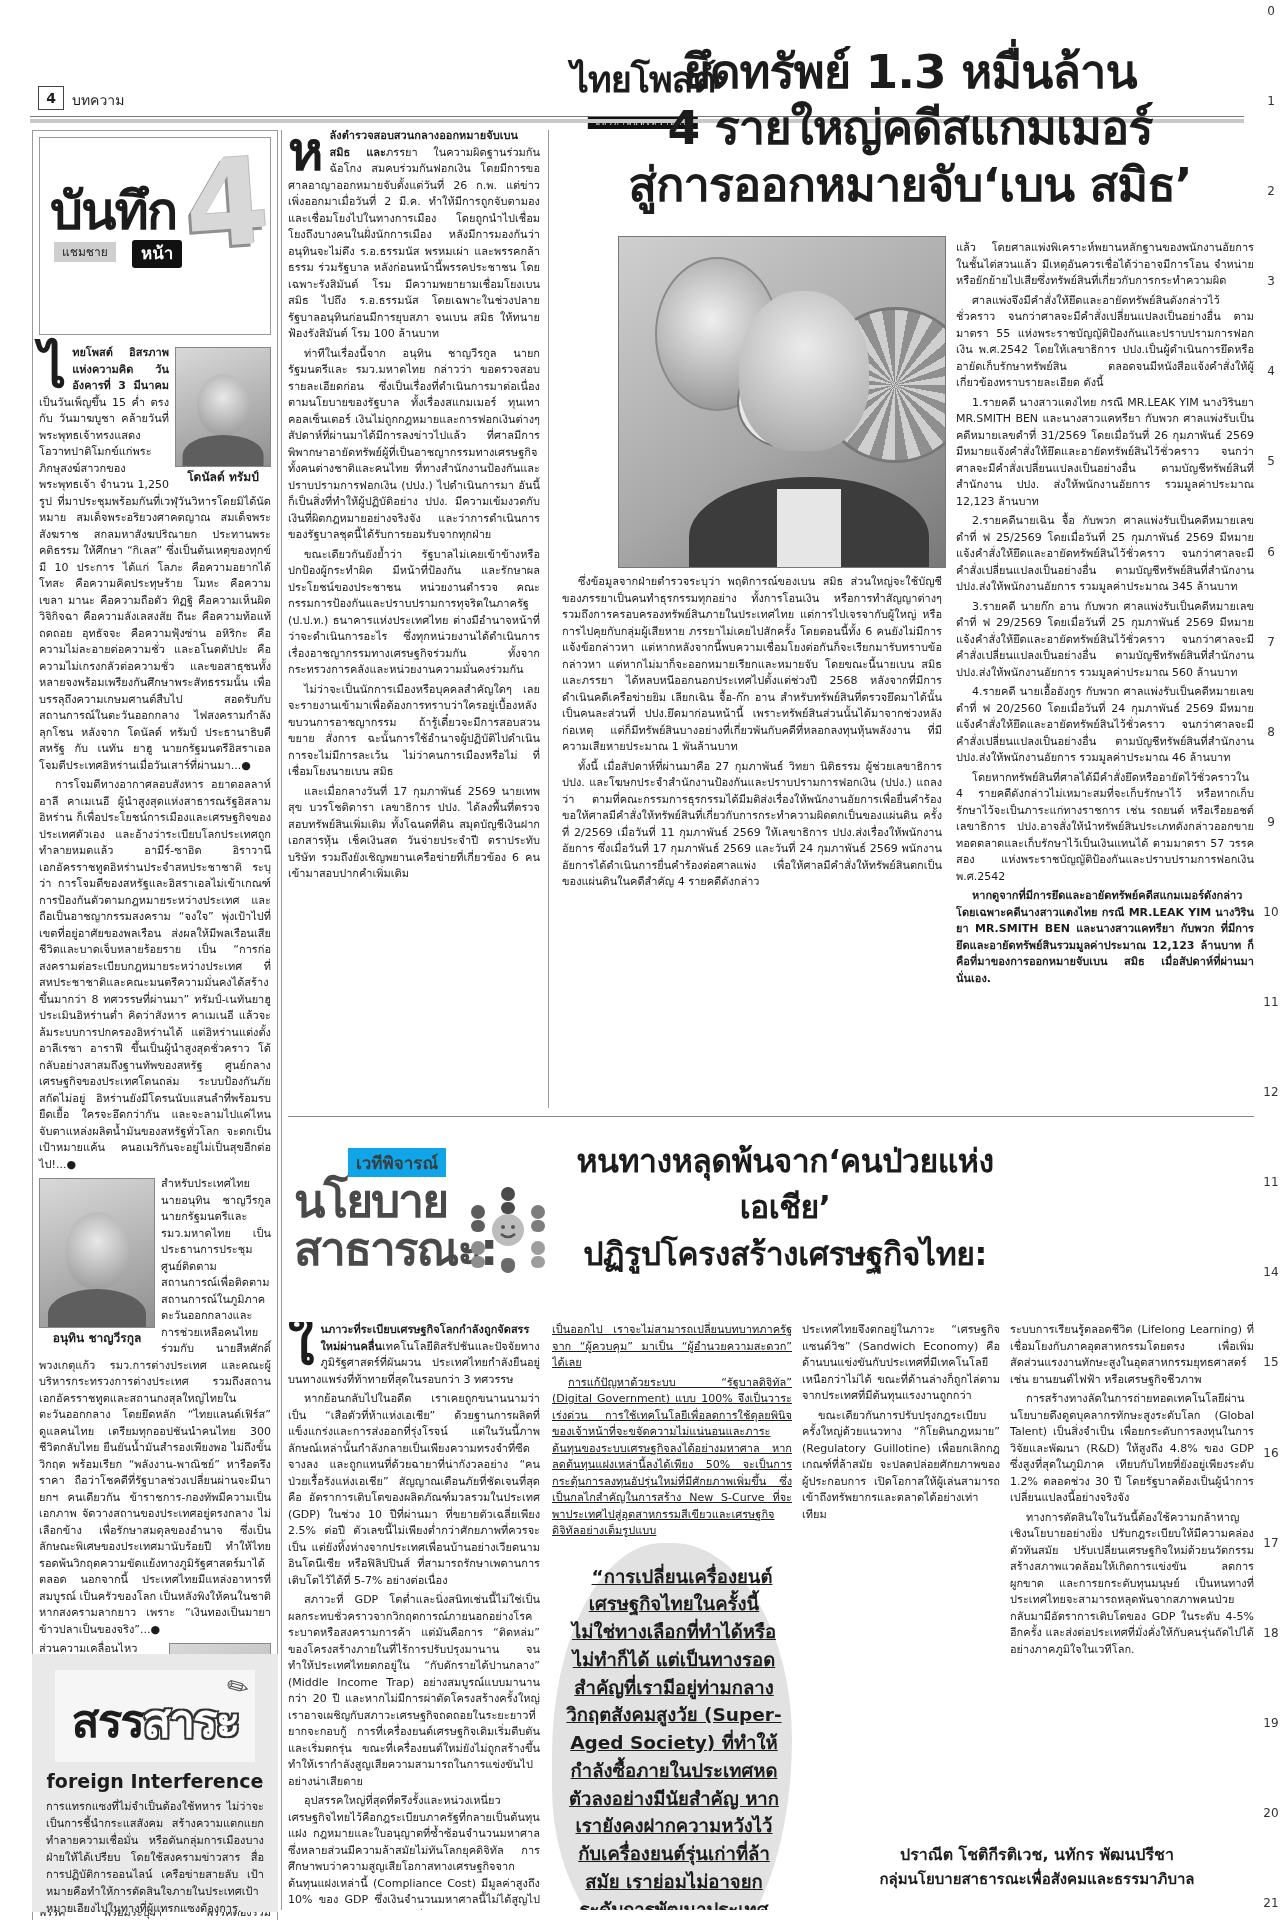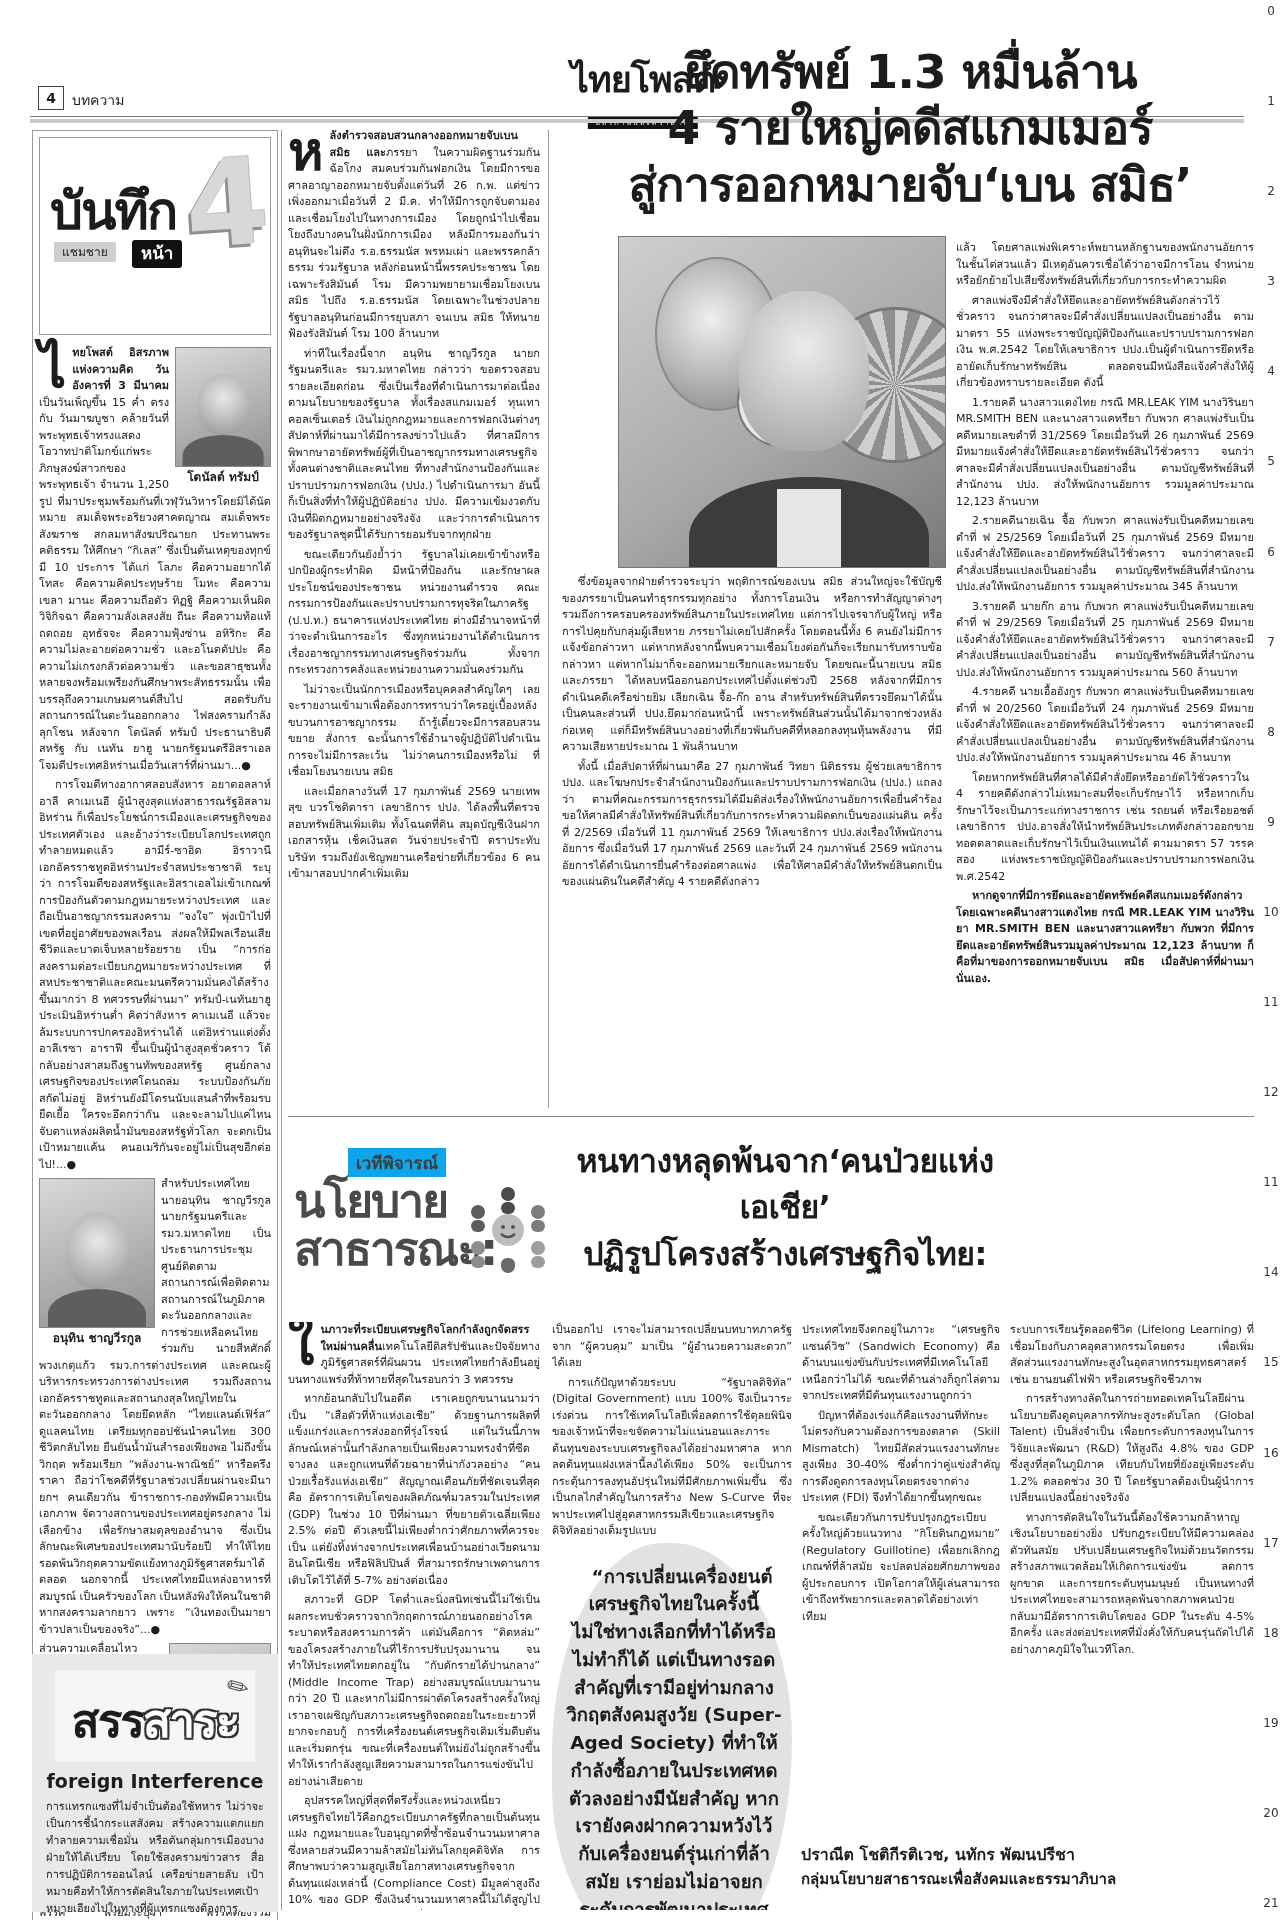--- a/index.html
+++ b/index.html
@@ -72,27 +72,27 @@
   
   .policy-logo{position:absolute;left:294px;top:1148px;width:252px;height:164px;}
   .policy-kicker{display:inline-block;background:#0ea5e9;color:#3c3c3c;font-weight:bold;font-size:17px;padding:1px 8px;margin-left:54px;}
   .policy-l1{font-size:46px;font-weight:800;color:#4a4a4a;letter-spacing:-2px;line-height:1.05;}
   .policy-l2{font-size:46px;font-weight:800;color:#4a4a4a;letter-spacing:-2px;line-height:1.05;}
   .policy-icon{position:absolute;right:-8px;top:34px;}
   .headline2{position:absolute;left:548px;top:1138px;width:474px;text-align:center;
              font-size:32px;font-weight:800;line-height:1.45;letter-spacing:-0.5px;}
   .colb{position:absolute;top:1322px;overflow:hidden;}
   .c1{left:288px;width:252px;height:588px;}
-  .c2{left:552px;width:240px;height:588px;}
+  .c2{left:552px;width:240px;height:588px;text-decoration:underline;}
   .c3{left:802px;width:198px;height:588px;}
   .c4{left:1010px;width:244px;height:516px;}
   .pullquote{margin:10px -4px 8px -4px;padding:20px 10px 16px 14px;background:#e2e2e2;
              border-radius:48% 52% 46% 54%/52% 48% 56% 44%;
              font-size:18.5px;font-weight:800;line-height:1.5;text-align:center;text-indent:0;}
-  .byline{position:absolute;left:801px;top:1842px;width:434px;text-align:left;font-weight:800;}
+  .byline{position:absolute;left:820px;top:1842px;width:434px;text-align:center;font-weight:800;}
   .byline .l1{font-size:16px;}
   .byline .l2{font-size:15px;}
 </style>
 </head>
 <body>
 
 <div class="page">
 
   <div class="pagebox">4</div>
   <div class="sectionname">บทความ</div>
@@ -267,21 +267,20 @@
   </div>
 
   <div class="colb c2 news">
     <p class="noindent"><span>เป็นออกไป เราจะไม่สามารถเปลี่ยนบทบาทภาครัฐจาก “ผู้ควบคุม” มาเป็น “ผู้อำนวยความสะดวก” ได้เลย</span></p>
     <p><span>การแก้ปัญหาด้วยระบบ “รัฐบาลดิจิทัล” (Digital Government) แบบ 100% จึงเป็นวาระเร่งด่วน การใช้เทคโนโลยีเพื่อลดการใช้ดุลยพินิจของเจ้าหน้าที่จะขจัดความไม่แน่นอนและภาระต้นทุนของระบบเศรษฐกิจลงได้อย่างมหาศาล หากลดต้นทุนแฝงเหล่านี้ลงได้เพียง 50% จะเป็นการกระตุ้นการลงทุนอัปรุ่นใหม่ที่มีศักยภาพเพิ่มขึ้น ซึ่งเป็นกลไกสำคัญในการสร้าง New S-Curve ที่จะพาประเทศไปสู่อุตสาหกรรมสีเขียวและเศรษฐกิจดิจิทัลอย่างเต็มรูปแบบ</span></p>
     <p class="pullquote">“การเปลี่ยนเครื่องยนต์เศรษฐกิจไทยในครั้งนี้ ไม่ใช่ทางเลือกที่ทำได้หรือไม่ทำก็ได้ แต่เป็นทางรอดสำคัญที่เรามีอยู่ท่ามกลางวิกฤตสังคมสูงวัย (Super-Aged Society) ที่ทำให้กำลังซื้อภายในประเทศหดตัวลงอย่างมีนัยสำคัญ หากเรายังคงฝากความหวังไว้กับเครื่องยนต์รุ่นเก่าที่ล้าสมัย เราย่อมไม่อาจยกระดับการพัฒนาประเทศได้”</p>
   </div>
 
   <div class="colb c3 news">
     <p class="noindent"><span>ประเทศไทยจึงตกอยู่ในภาวะ “เศรษฐกิจแซนด์วิช” (Sandwich Economy) คือด้านบนแข่งขันกับประเทศที่มีเทคโนโลยีเหนือกว่าไม่ได้ ขณะที่ด้านล่างก็ถูกไล่ตามจากประเทศที่มีต้นทุนแรงงานถูกกว่า</span></p>
-    <p><span>ปัญหาที่ต้องเร่งแก้คือแรงงานที่ทักษะไม่ตรงกับความต้องการของตลาด (Skill Mismatch) ไทยมีสัดส่วนแรงงานทักษะสูงเพียง 30-40% ซึ่งต่ำกว่าคู่แข่งสำคัญ การดึงดูดการลงทุนโดยตรงจากต่างประเทศ (FDI) จึงทำได้ยากขึ้นทุกขณะ</span></p>
     <p><span>ขณะเดียวกันการปรับปรุงกฎระเบียบครั้งใหญ่ด้วยแนวทาง “กิโยตินกฎหมาย” (Regulatory Guillotine) เพื่อยกเลิกกฎเกณฑ์ที่ล้าสมัย จะปลดปล่อยศักยภาพของผู้ประกอบการ เปิดโอกาสให้ผู้เล่นสามารถเข้าถึงทรัพยากรและตลาดได้อย่างเท่าเทียม</span></p>
   </div>
 
   <div class="colb c4 news">
     <p class="noindent"><span>ระบบการเรียนรู้ตลอดชีวิต (Lifelong Learning) ที่เชื่อมโยงกับภาคอุตสาหกรรมโดยตรง เพื่อเพิ่มสัดส่วนแรงงานทักษะสูงในอุตสาหกรรมยุทธศาสตร์ เช่น ยานยนต์ไฟฟ้า หรือเศรษฐกิจชีวภาพ</span></p>
     <p><span>การสร้างทางลัดในการถ่ายทอดเทคโนโลยีผ่านนโยบายดึงดูดบุคลากรทักษะสูงระดับโลก (Global Talent) เป็นสิ่งจำเป็น เพื่อยกระดับการลงทุนในการวิจัยและพัฒนา (R&amp;D) ให้สูงถึง 4.8% ของ GDP ซึ่งสูงที่สุดในภูมิภาค เทียบกับไทยที่ยังอยู่เพียงระดับ 1.2% ตลอดช่วง 30 ปี โดยรัฐบาลต้องเป็นผู้นำการเปลี่ยนแปลงนี้อย่างจริงจัง</span></p>
     <p><span>ทางการตัดสินใจในวันนี้ต้องใช้ความกล้าหาญเชิงนโยบายอย่างยิ่ง ปรับกฎระเบียบให้มีความคล่องตัวทันสมัย ปรับเปลี่ยนเศรษฐกิจใหม่ด้วยนวัตกรรม สร้างสภาพแวดล้อมให้เกิดการแข่งขัน ลดการผูกขาด และการยกระดับทุนมนุษย์ เป็นหนทางที่ประเทศไทยจะสามารถหลุดพ้นจากสภาพคนป่วย กลับมามีอัตราการเติบโตของ GDP ในระดับ 4-5% อีกครั้ง และส่งต่อประเทศที่มั่งคั่งให้กับคนรุ่นถัดไปได้อย่างภาคภูมิใจในเวทีโลก.</span></p>
   </div>
 
   <div class="byline">

